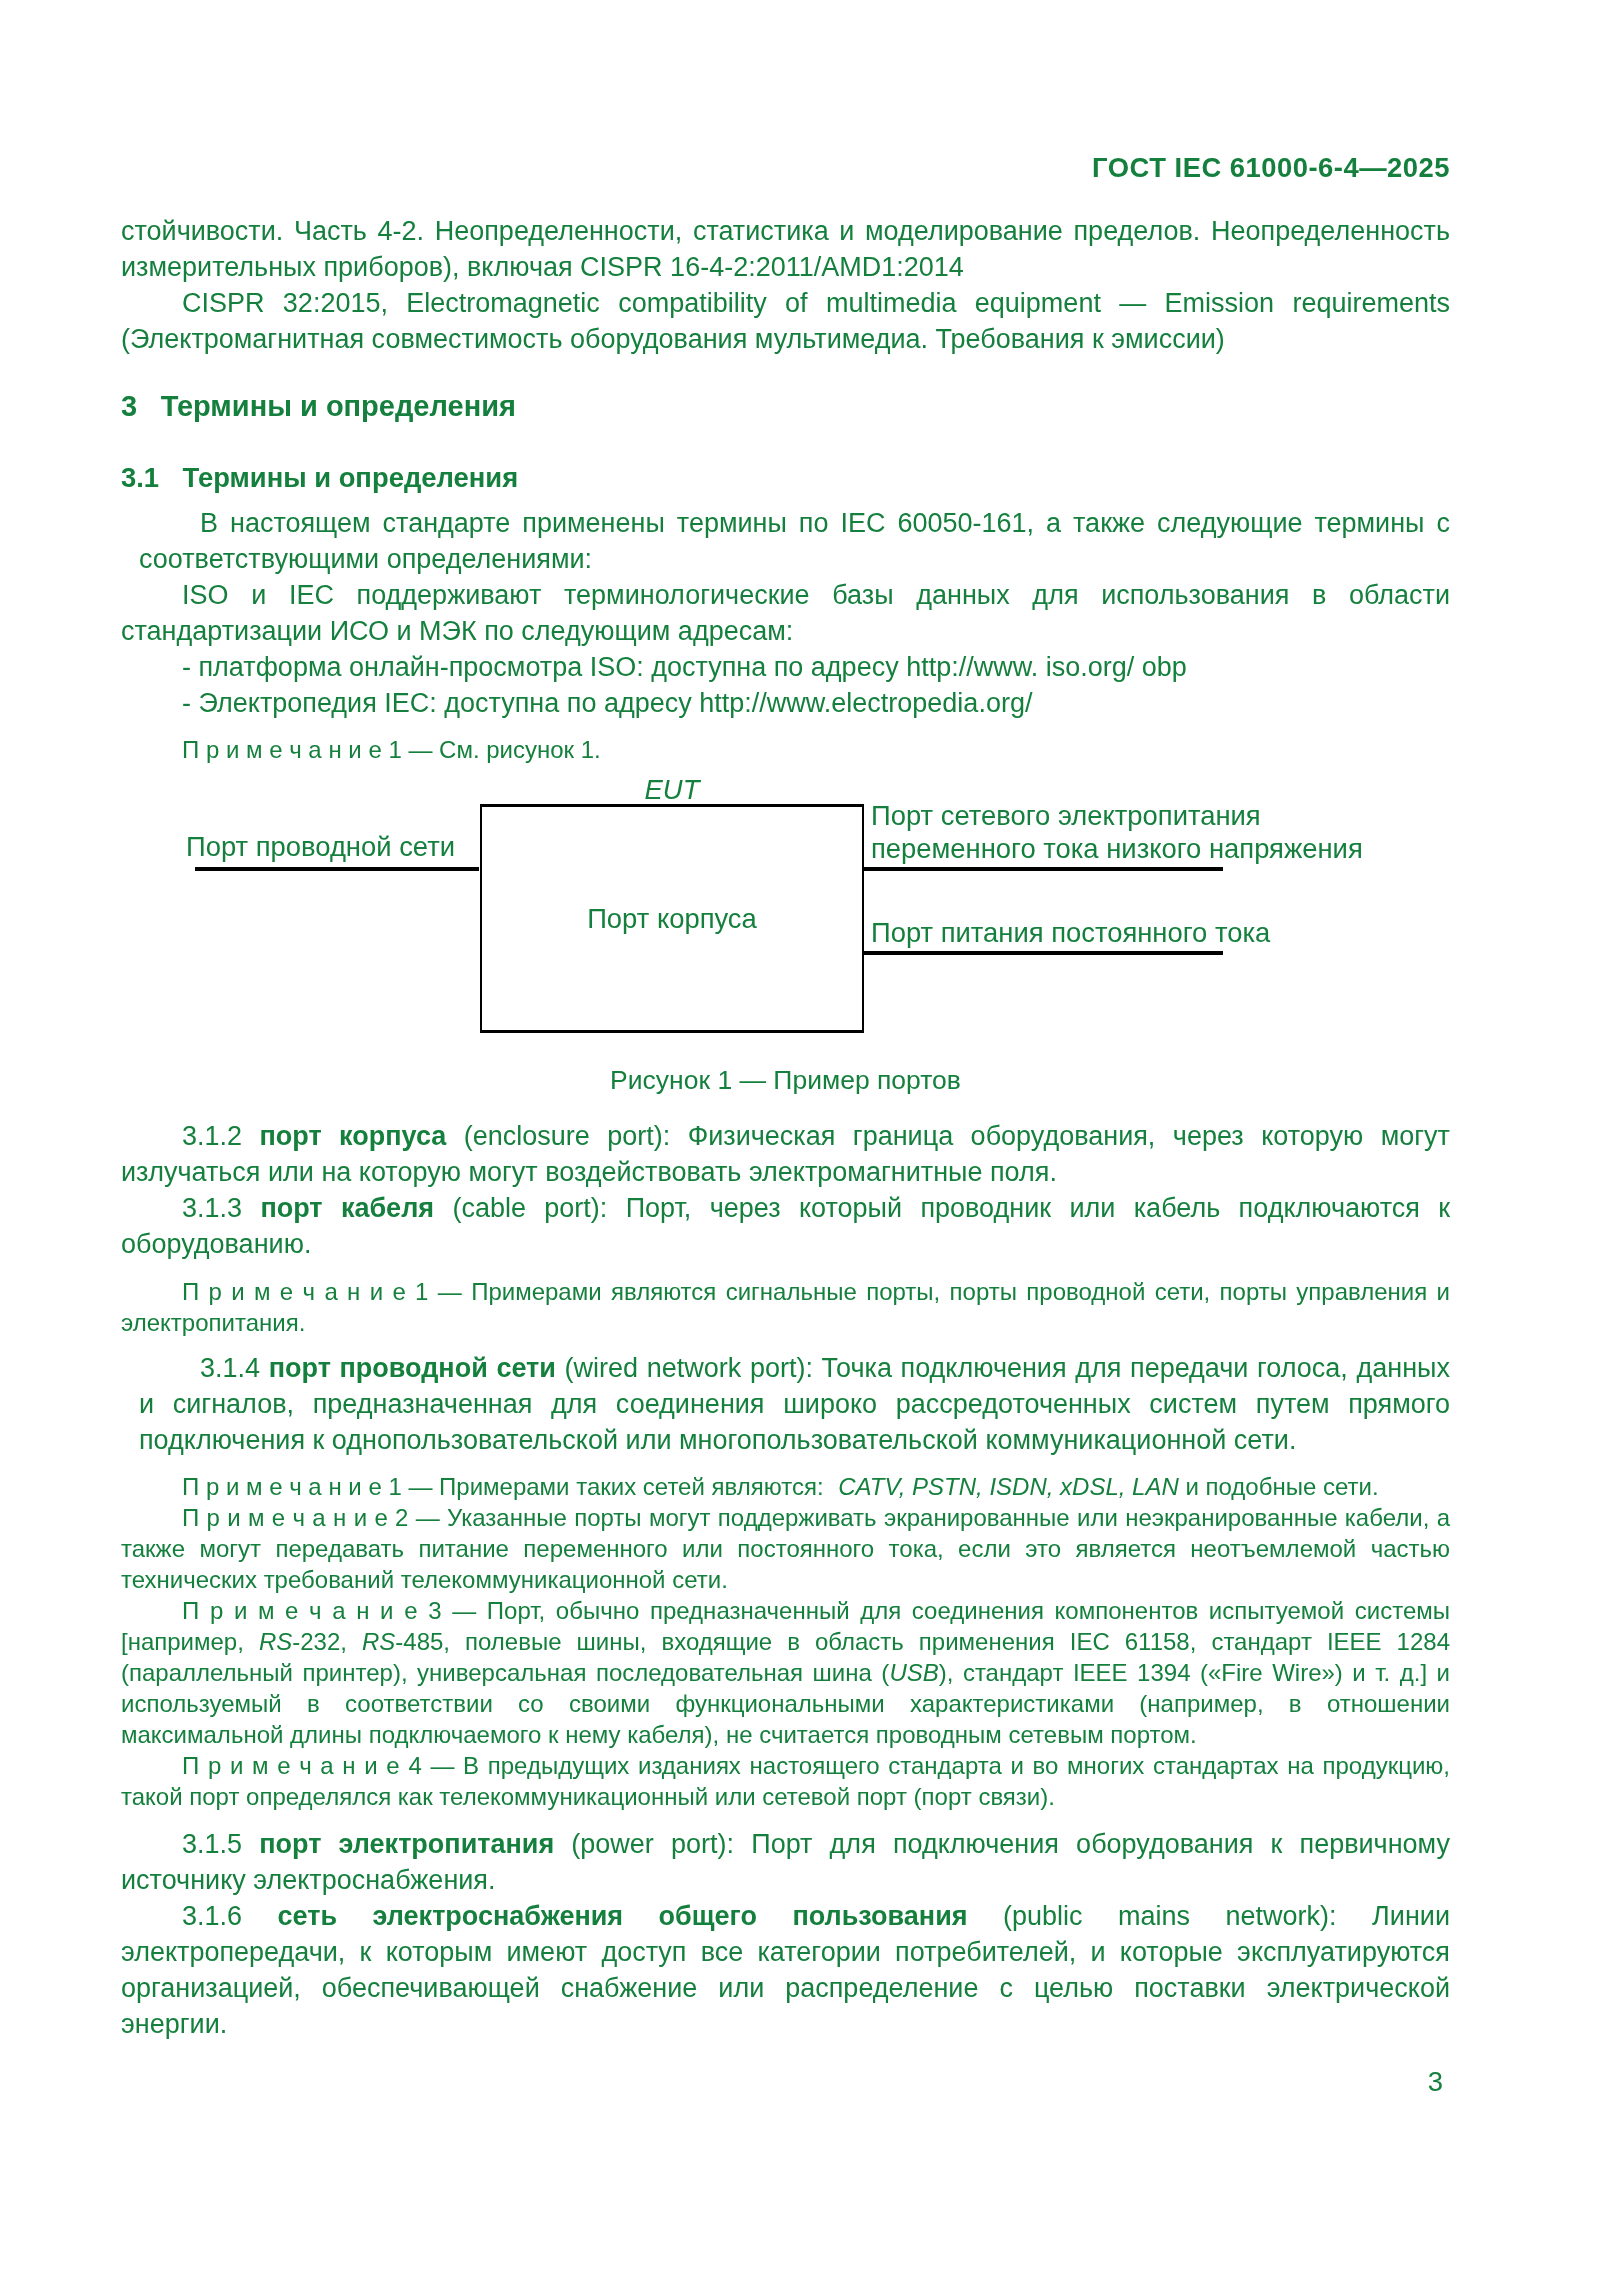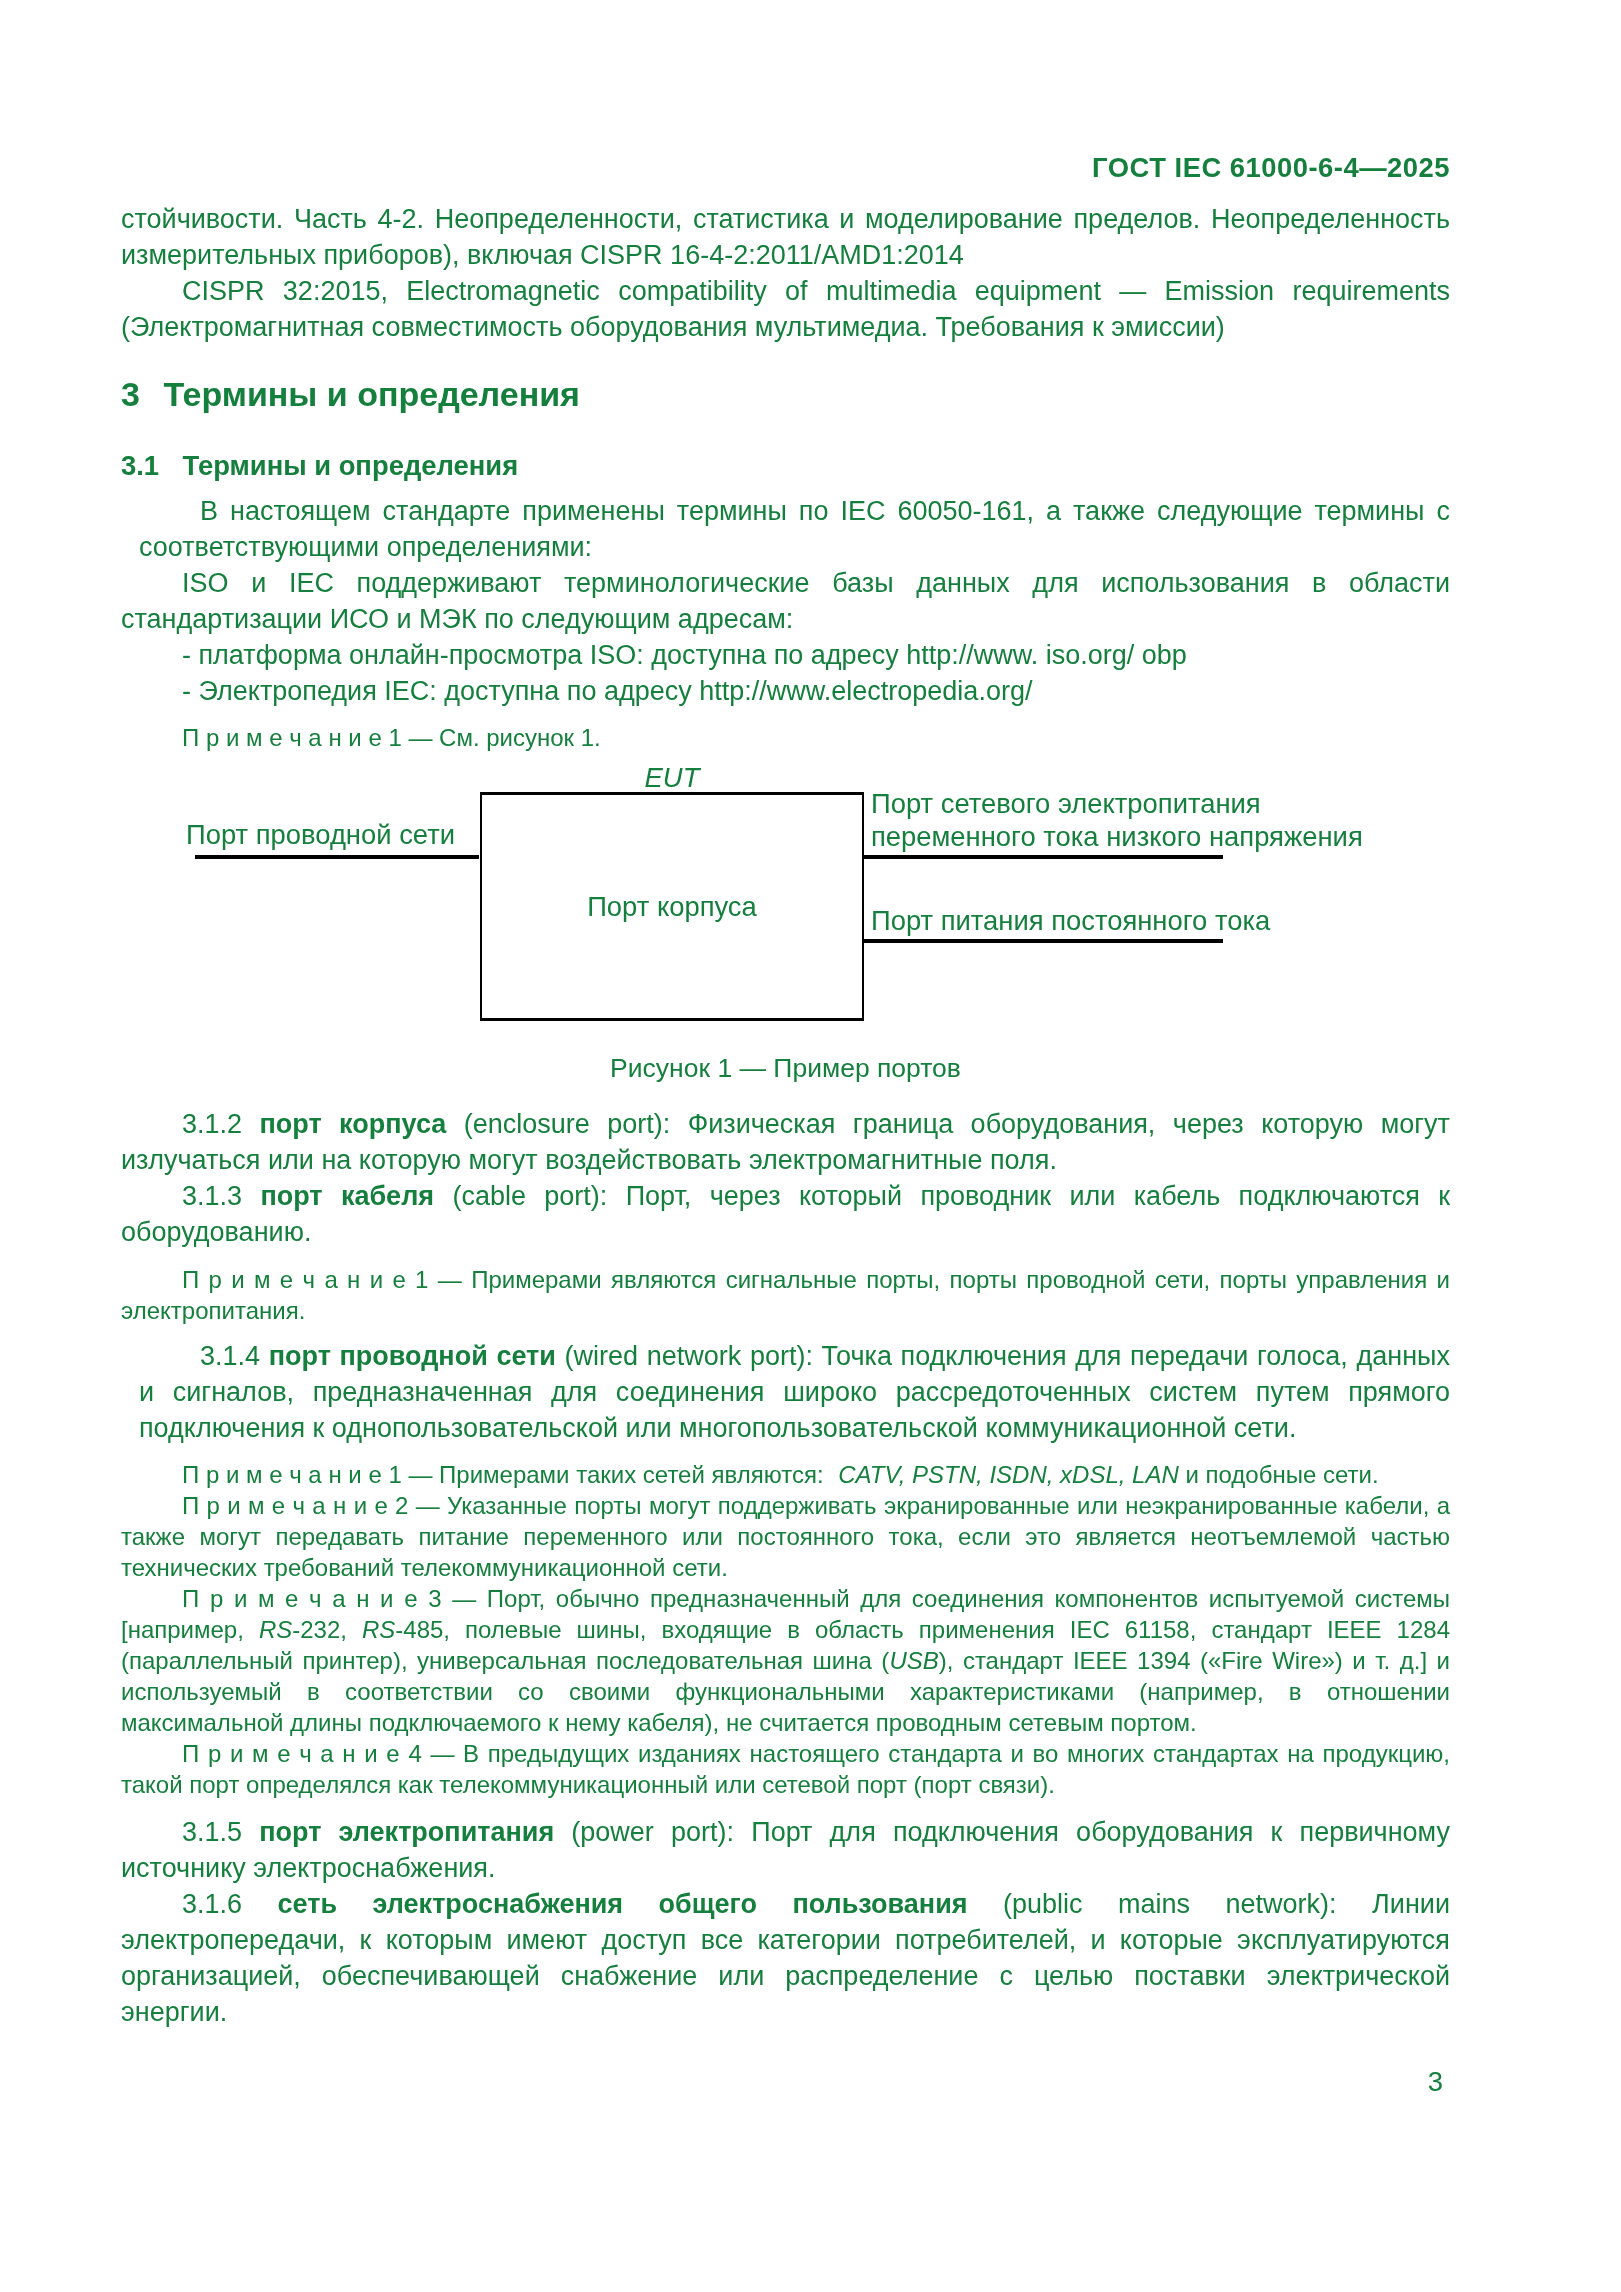--- a/index.html
+++ b/index.html
@@ -5,22 +5,22 @@
   * { margin:0; padding:0; box-sizing:border-box; }
   html,body { background:#fff; }
   .page {
     position:relative; width:1621px; height:2293px; background:#ffffff;
     font-family:"Liberation Sans", sans-serif; color:#15803d; overflow:hidden;
   }
   .content { position:absolute; left:121px; top:152px; width:1329px; }
   .doc-header { font-size:27.4px; font-weight:bold; text-align:right; line-height:31px; letter-spacing:0.5px; }
   p.body { font-size:27px; line-height:36px; text-align:justify; }
   p.indent { text-indent:61px; }
-  p.cont { margin-top:18px; }
-  h2.sec { font-size:34px; line-height:41px; font-weight:bold; margin-top:29px; }
+  p.cont { margin-top:30px; }
+  h2.sec { font-size:29px; line-height:41px; font-weight:bold; margin-top:29px; }
   h2.sec .sec-num, h3.subsec .sec-num { margin-right:23.5px; }
   h3.subsec { font-size:27.4px; line-height:31px; font-weight:bold; margin-top:35px; }
   .mt12 { margin-top:11.8px;margin-left:18px; }
   .mt14 { margin-top:13.7px; }
   .mt24 { margin-top:23.5px; }
   p.note { font-size:24px; line-height:31px; text-align:justify; text-indent:61px; }
   p.note.first { margin-top:13.7px; }
   
   .figure { position:relative; height:263px; margin-top:9.8px; }
   .eut-label { position:absolute; left:359px; top:0; width:384px; text-align:center;

